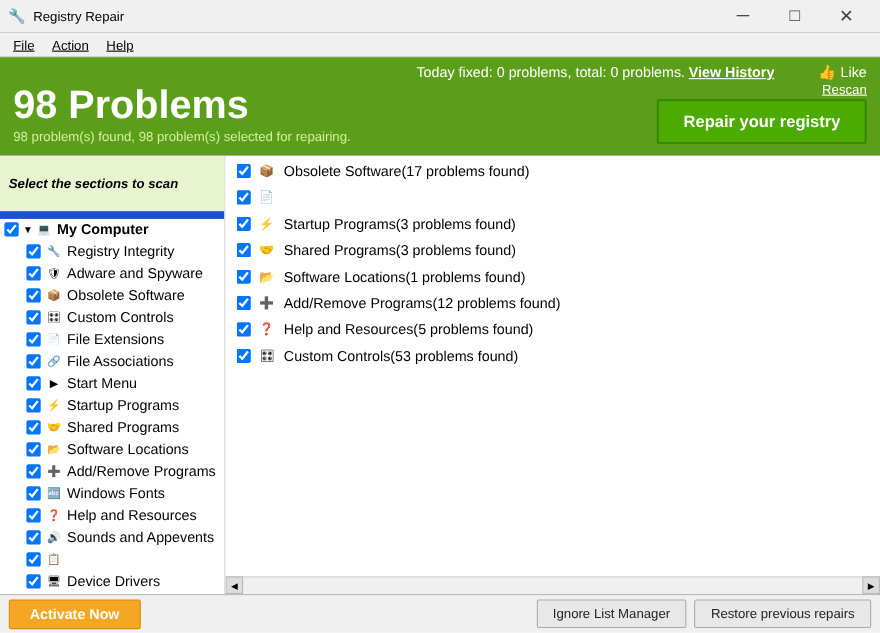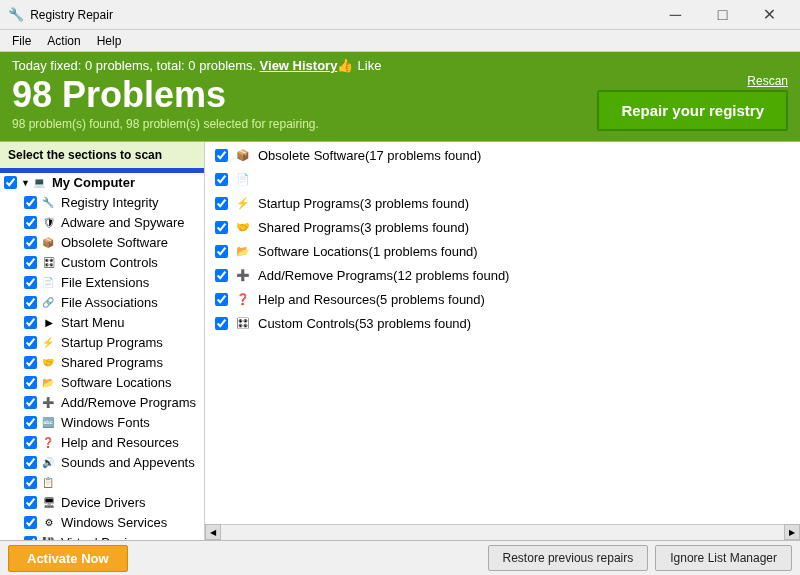--- a/index.html
+++ b/index.html
@@ -26,38 +26,40 @@
     }
 
     
     .menubar {
       background: #f0f0f0;
       height: 22px;
       display: flex;
       align-items: center;
       padding: 0 4px;
       border-bottom: 1px solid #ccc;
+      text-decoration: underline;
     }
     .menubar-item {
       padding: 2px 8px;
       cursor: pointer;
       font-size: 12px;
     }
 
     
     .header {
       background: #5a9e1a;
       padding: 6px 12px 10px 12px;
       position: relative;
     }
     .header-top {
       display: flex;
       align-items: center;
-      justify-content: flex-start;
+      justify-content: flex-end;
       margin-bottom: 2px;
+      gap: 40px;
     }
     .header-today {
       color: white;
       font-size: 12px;
     }
     .header-today a {
       color: white;
       font-weight: bold;
       text-decoration: underline;
     }
@@ -117,24 +119,25 @@
     .left-panel {
       width: 205px;
       border-right: 1px solid #ccc;
       background: white;
       overflow: hidden;
       display: flex;
       flex-direction: column;
     }
     .left-panel-header {
       background: #e8f4d0;
-      padding: 6px 8px;
-      font-size: 12px;
-      font-weight: bold;
-      border-bottom: 5px solid #1d4ed8;
+      padding: 18px 8px;
+      font-size: 12px;
+      font-weight: bold;
+      border-bottom: 7px solid #1d4ed8;
+      font-style: italic;
     }
     .tree-container {
       overflow-y: auto;
       flex: 1;
     }
     .tree-item {
       display: flex;
       align-items: center;
       padding: 2px 4px;
       cursor: pointer;
@@ -432,15 +435,15 @@
       <div class="hscroll-arrow">◀</div>
       <div class="hscroll-inner"></div>
       <div class="hscroll-arrow">▶</div>
     </div>
   </div>
 </div>
 
 <div class="bottom-bar">
   <button class="activate-btn">Activate Now</button>
   <div class="bottom-spacer"></div>
+  <button class="bottom-btn">Ignore List Manager</button>
   <button class="bottom-btn">Restore previous repairs</button>
-  <button class="bottom-btn">Ignore List Manager</button>
 </div>
 
 </body></html>

